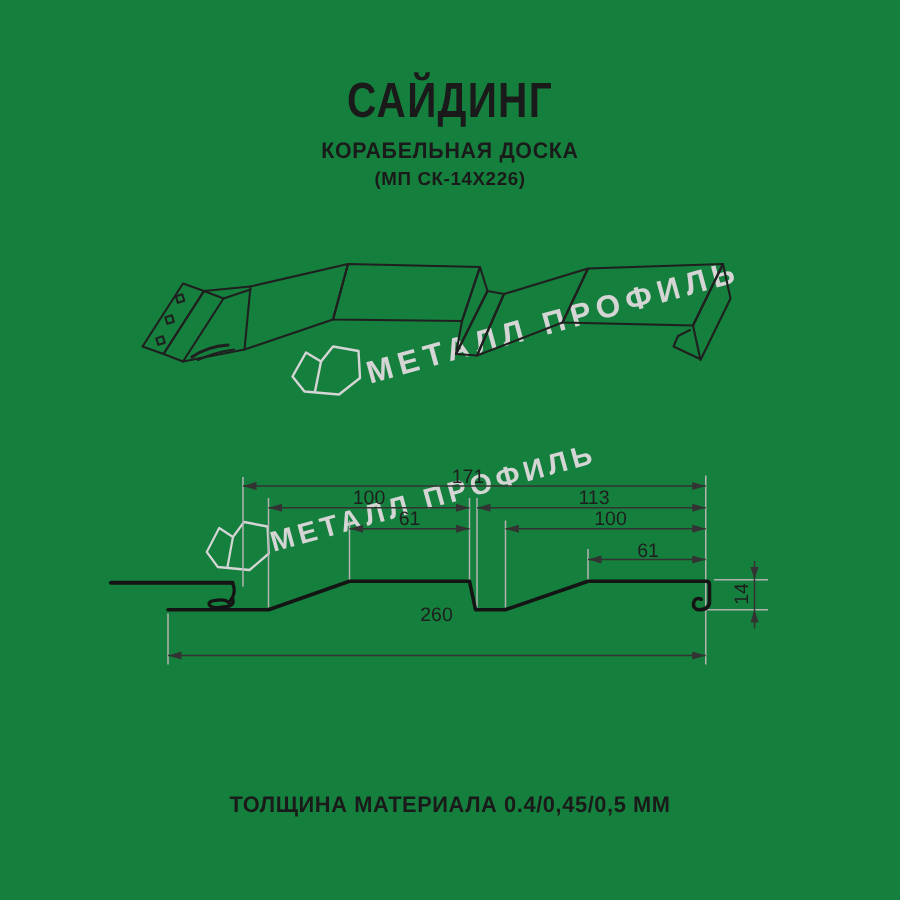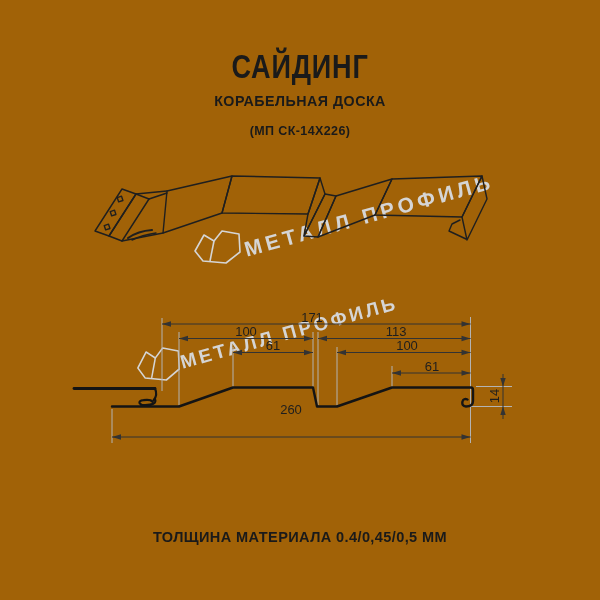--- a/index.html
+++ b/index.html
@@ -1,24 +1,24 @@
 <!DOCTYPE html>
 <html><head>
 <meta charset="utf-8">
 <style>
   html,body{margin:0;padding:0;background:#fff;}
   .canvas{
-    position:relative;width:600px;height:600px;background:#a16207;overflow:hidden;
+    position:relative;width:600px;height:600px;background:#15803d;overflow:hidden;
     font-family:"Liberation Sans","DejaVu Sans",sans-serif;color:#1a1a1a;
   }
   
   .title-block{position:absolute;left:0;top:48px;width:600px;text-align:center;}
   .title{font-size:33px;font-weight:bold;letter-spacing:1px;transform:scaleX(.82);white-space:nowrap;}
   .subtitle{font-size:15px;font-weight:bold;letter-spacing:.5px;margin-top:6px;transform:scaleX(.95);white-space:nowrap;}
-  .model{font-size:12.5px;font-weight:bold;letter-spacing:.4px;margin-top:15px;white-space:nowrap;}
+  .model{font-size:12.5px;font-weight:bold;letter-spacing:.4px;margin-top:3px;white-space:nowrap;}
   
   .wm-text{
     position:absolute;font-weight:bold;color:#d5d5d5;white-space:nowrap;
     transform-origin:0 50%;transform:rotate(-15.5deg);letter-spacing:4px;z-index:1;
   }
   .wm1{left:245px;top:238px;font-size:21px;}
   .wm2{left:181px;top:352px;font-size:19px;letter-spacing:3px;}
   svg.layer{position:absolute;left:0;top:0;z-index:2;}
   svg.wm-layer{z-index:1;}
   

